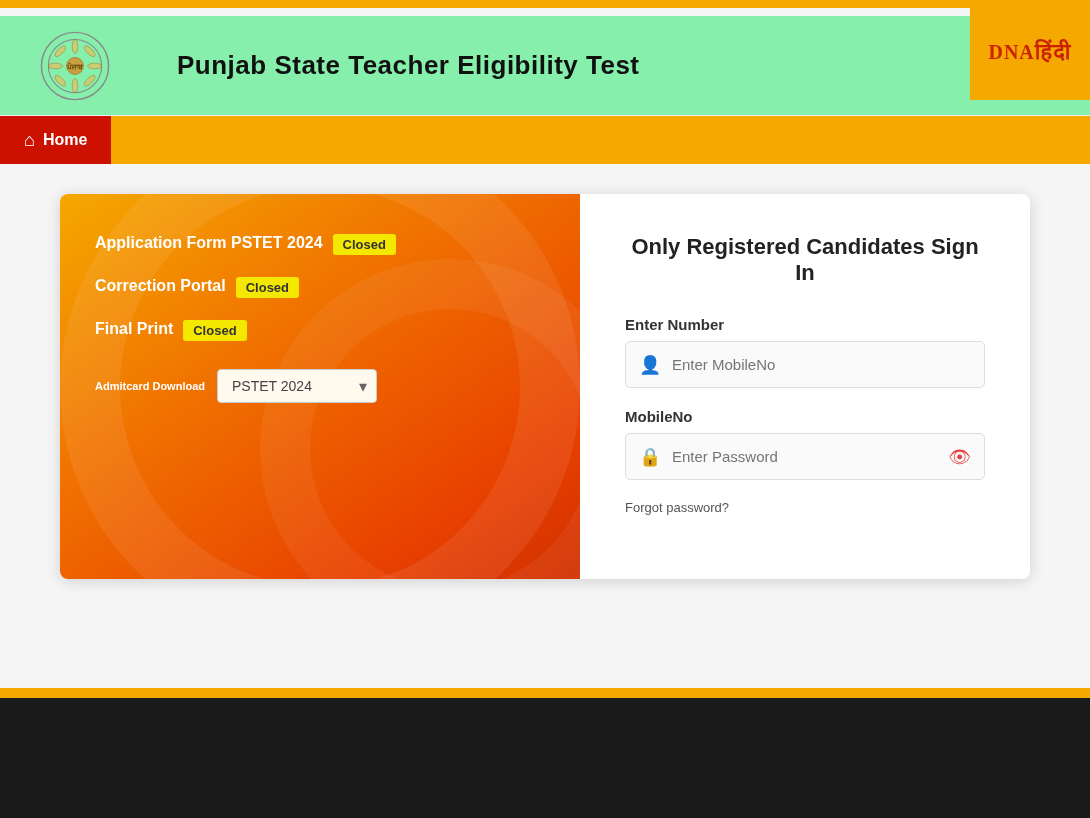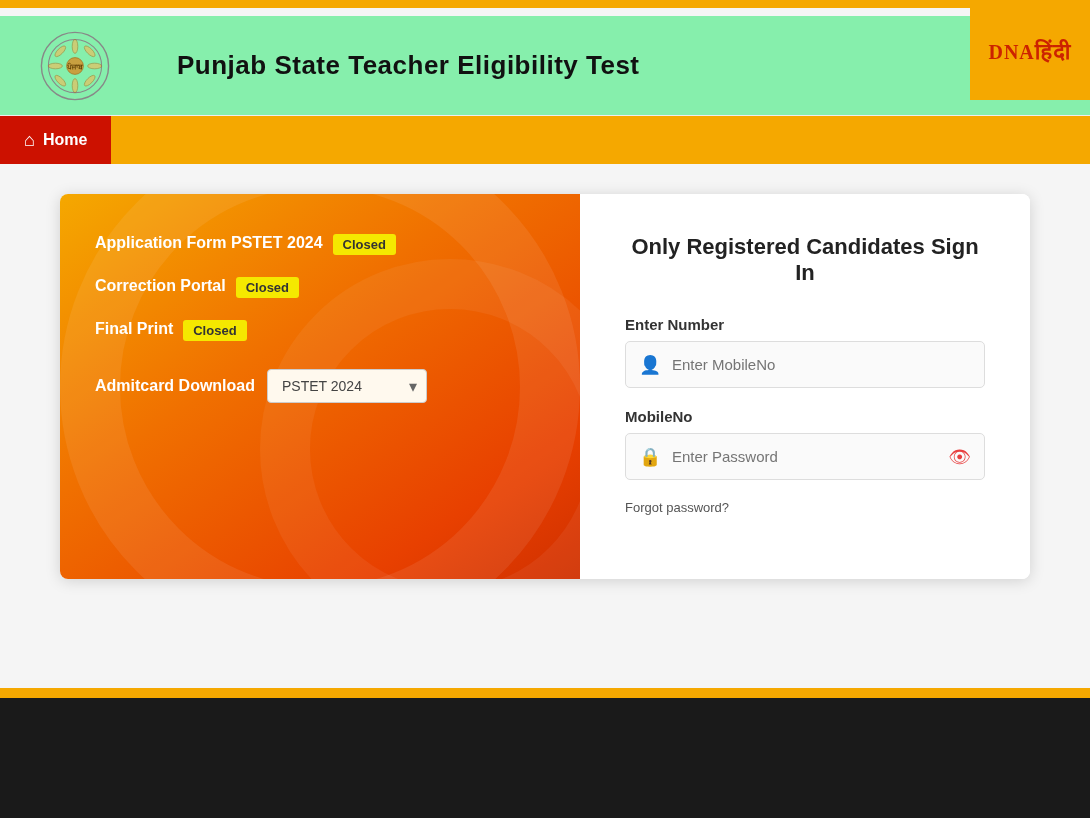--- a/index.html
+++ b/index.html
@@ -168,21 +168,21 @@
     .admitcard-row {
       display: flex;
       align-items: center;
       gap: 12px;
       position: relative;
       z-index: 2;
       margin-top: 28px;
     }
 
     .admitcard-label {
-      font-size: 16px;
+      font-size: 11px;
       font-weight: 700;
       color: #fff;
     }
 
     .admitcard-select {
       background: #fff9ee;
       border: 1px solid #ccc;
       border-radius: 4px;
       padding: 8px 14px;
       font-size: 14px;

